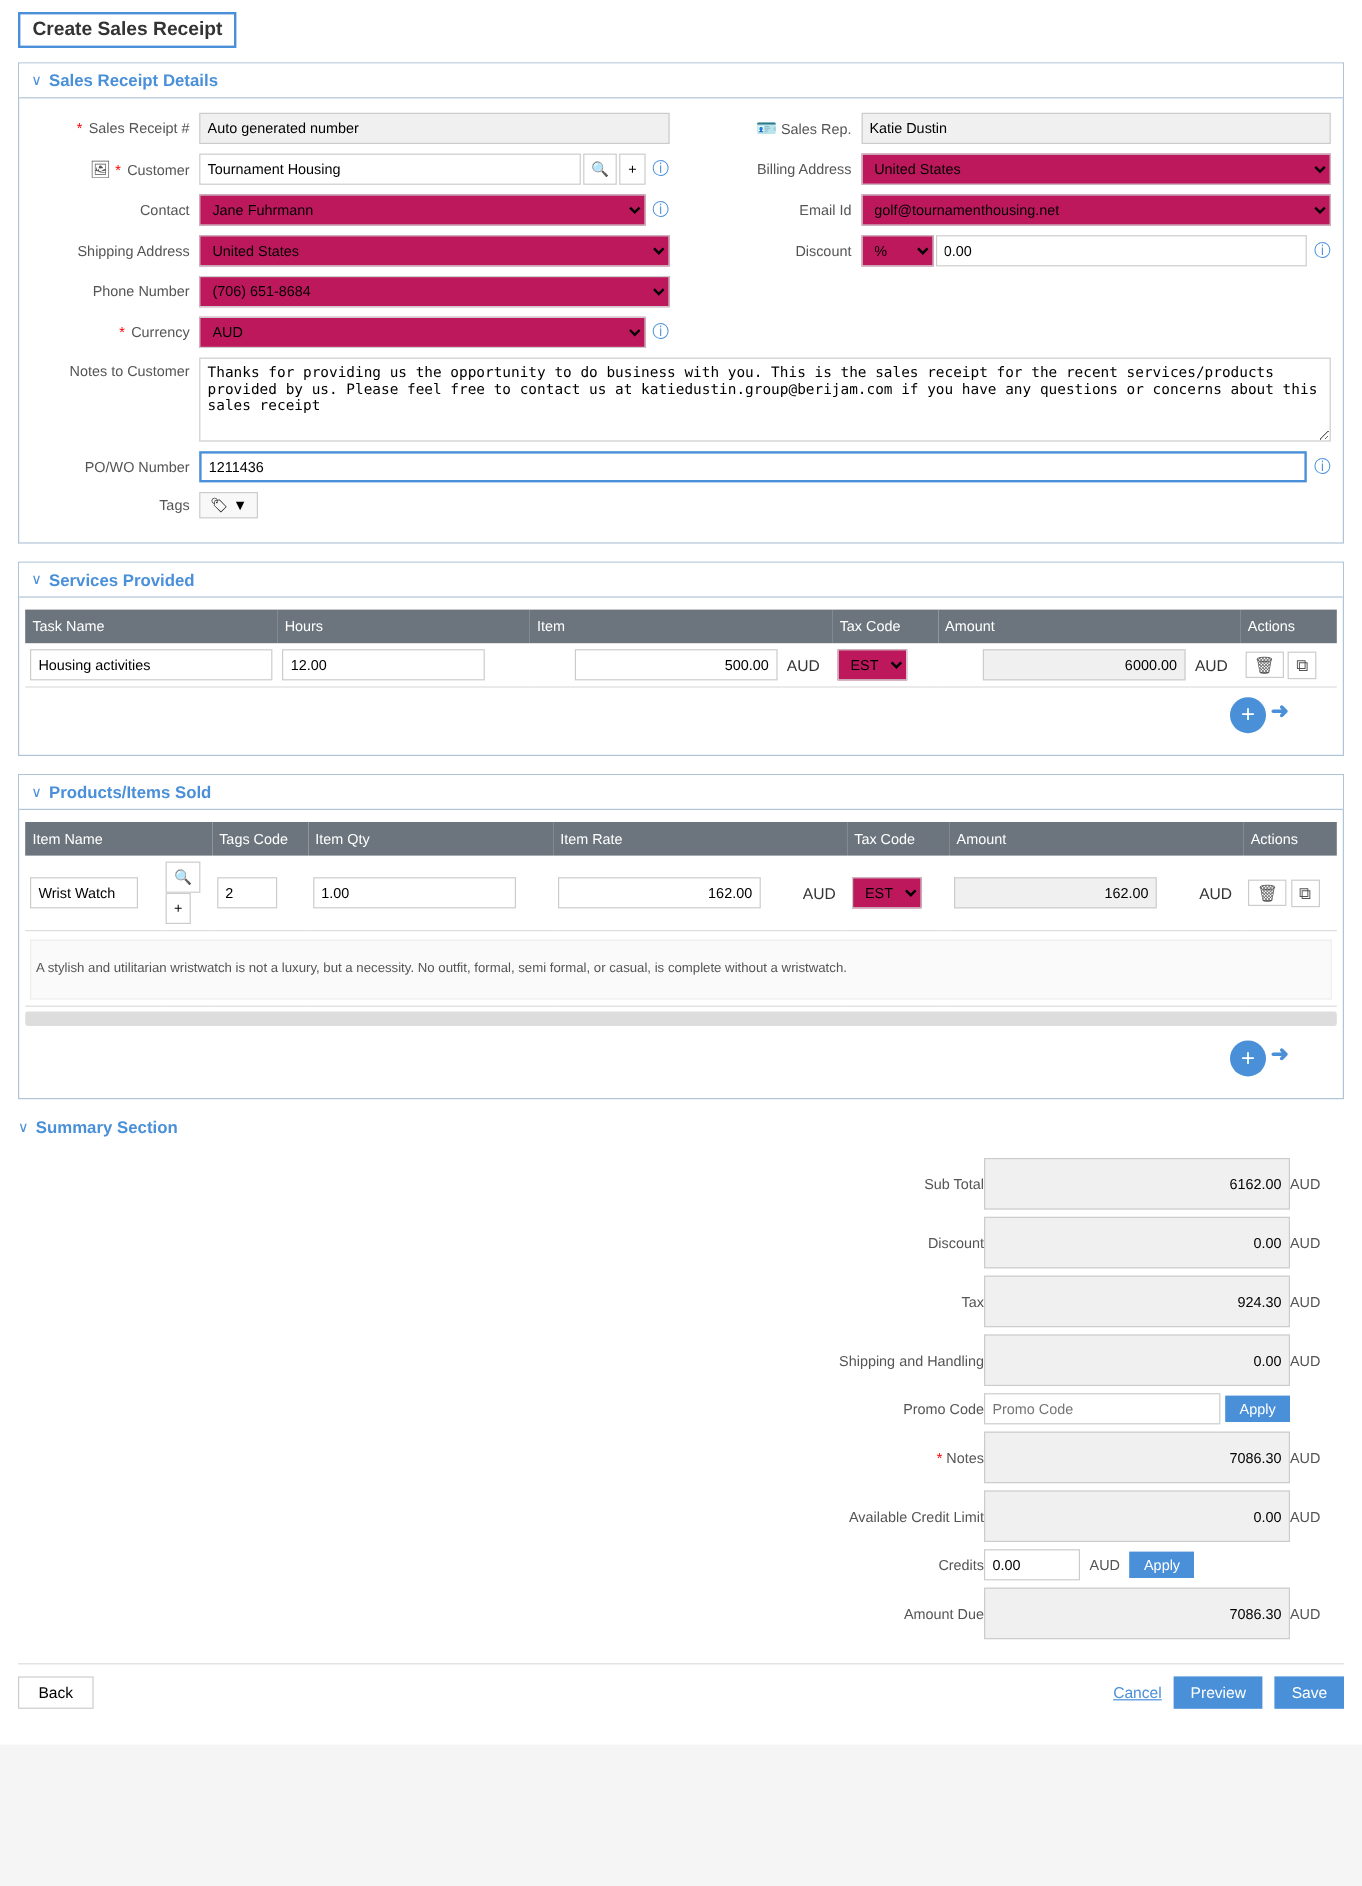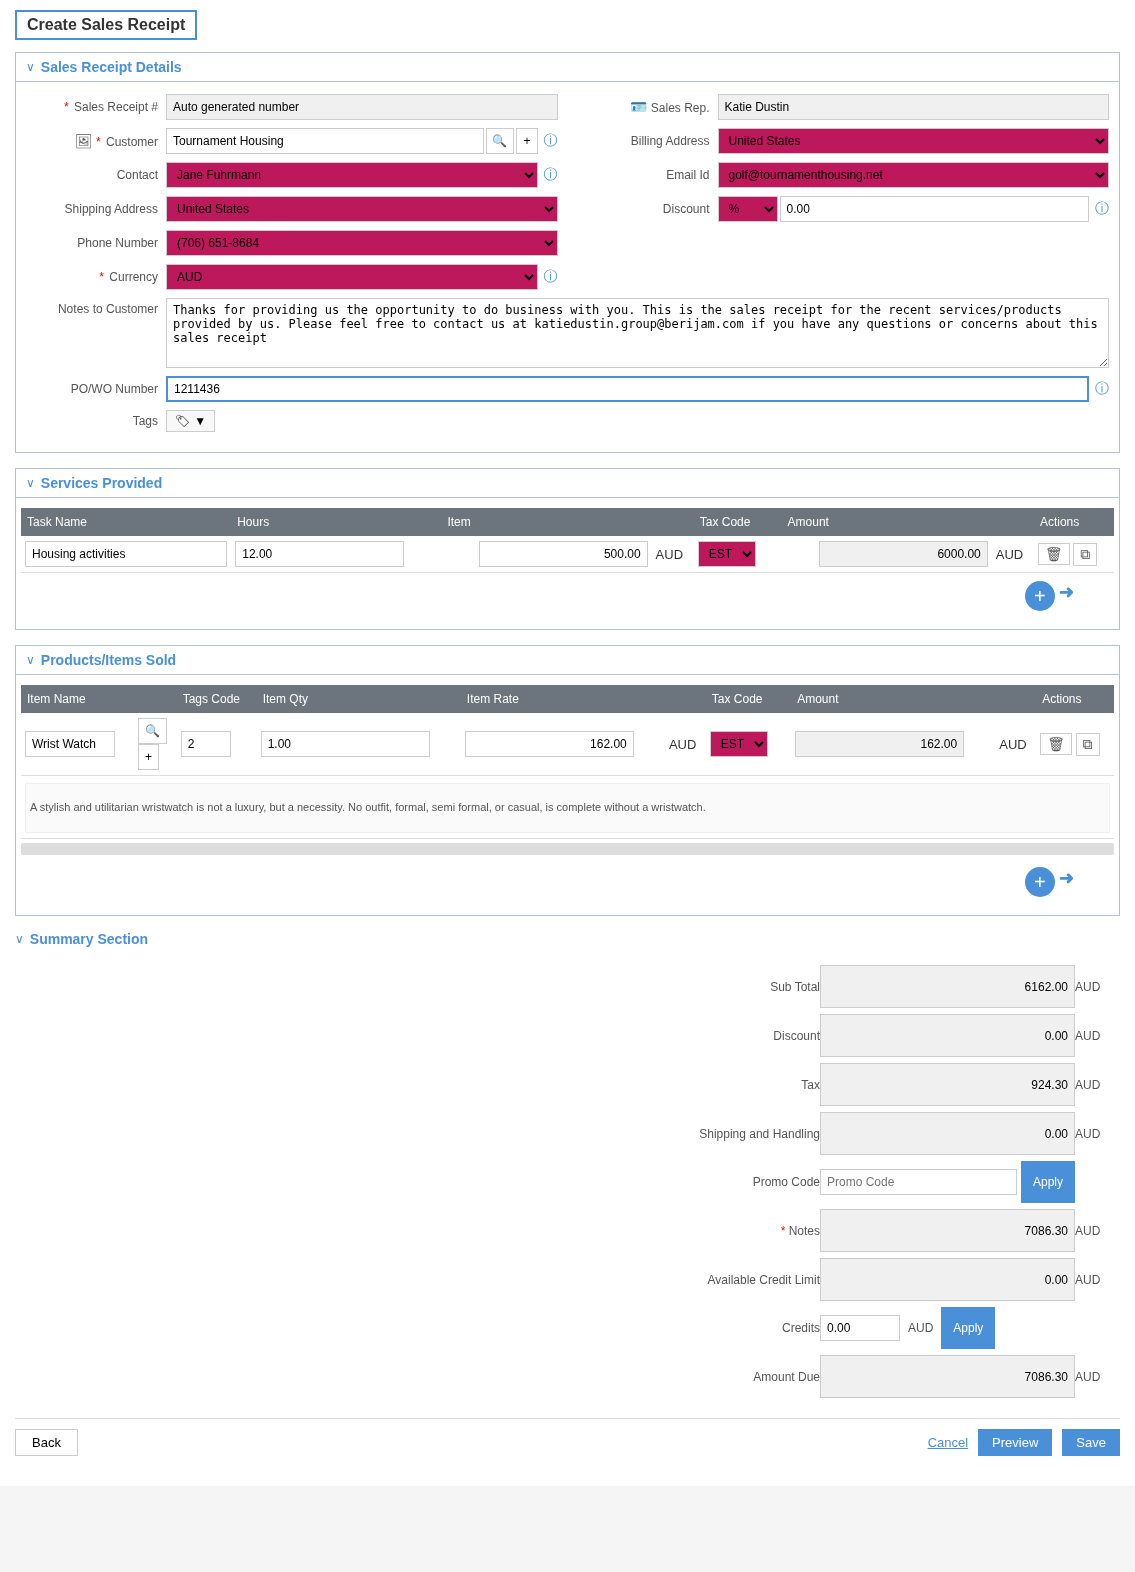--- a/index.html
+++ b/index.html
@@ -37,21 +37,21 @@
     .summary-row { display: flex; align-items: center; gap: 0; width: 500px; }
     .summary-label { text-align: right; min-width: 200px; font-size: 12px; color: #555; flex-shrink: 0; }
     .summary-label .required { color: red; }
     .summary-value { flex: 1; border: 1px solid #ccc; padding: 16px 6px; font-size: 12px; background: #f0f0f0; text-align: right; height: 43px; }
     .summary-currency { min-width: 45px; font-size: 12px; color: #555; }
     .footer-bar { display: flex; justify-content: space-between; align-items: center; padding: 10px 0; border-top: 1px solid #ddd; margin-top: 10px; }
     .btn-back { border: 1px solid #ccc; background: #fff; padding: 5px 16px; cursor: pointer; font-size: 13px; }
     .btn-cancel { background: none; border: none; color: #4a90d9; text-decoration: underline; cursor: pointer; font-size: 13px; }
     .btn-preview { background: #4a90d9; color: #fff; border: none; padding: 6px 14px; cursor: pointer; font-size: 13px; }
     .btn-save { background: #4a90d9; color: #fff; border: none; padding: 6px 14px; cursor: pointer; font-size: 13px; }
-    .btn-apply { background: #4a90d9; color: #fff; border: none; padding: 4px 12px; cursor: pointer; font-size: 12px; height: 42px; }
+    .btn-apply { background: #4a90d9; color: #fff; border: none; padding: 4px 12px; cursor: pointer; font-size: 12px; height: 22px; }
     .promo-row { display: flex; align-items: center; gap: 4px; }
     .promo-input { flex: 1; border: 1px solid #ccc; padding: 4px 6px; font-size: 12px; height: 26px; }
     .credits-input { width: 80px; border: 1px solid #ccc; padding: 4px 6px; font-size: 12px; height: 26px; }
     .tag-btn { border: 1px solid #ccc; background: #f8f8f8; padding: 3px 8px; cursor: pointer; font-size: 12px; display: flex; align-items: center; gap: 4px; }
     .arrow-right { color: #4a90d9; font-size: 18px; font-weight: bold; }
     .item-desc { font-size: 11px; color: #555; padding: 17px 4px; border: 1px solid #eee; background: #fafafa; margin-top: 2px; min-height: 50px; }
     .clearfix::after { content: ''; display: table; clear: both; }
     .customer-icon { font-size: 14px; }
     .salesrep-icon { font-size: 14px; }
   </style>

